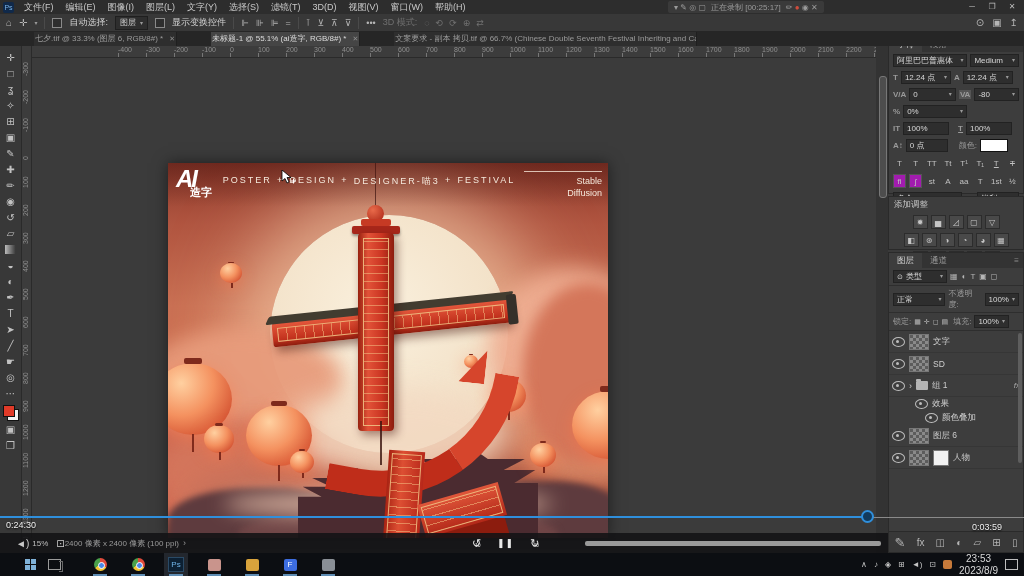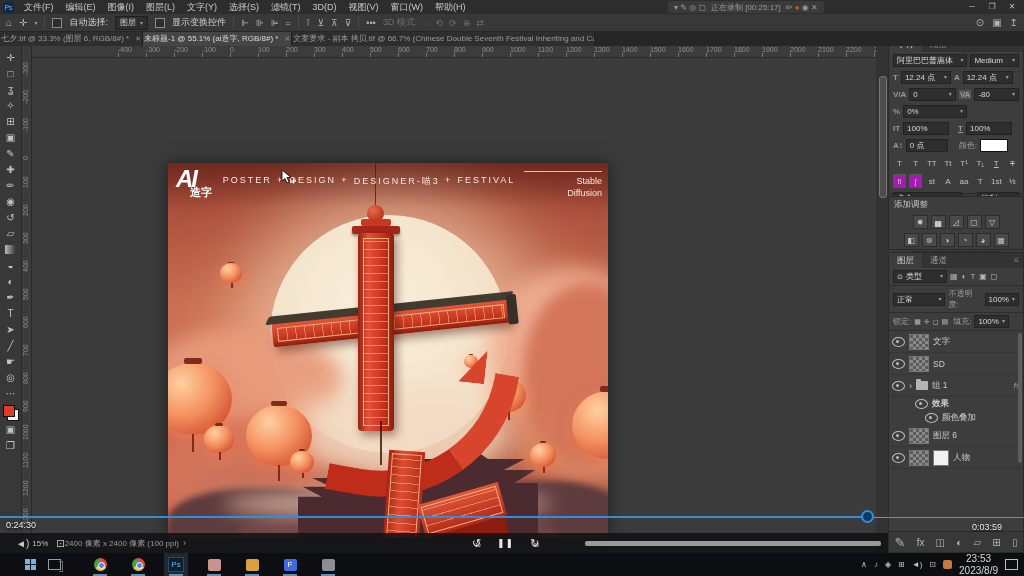--- a/index.html
+++ b/index.html
@@ -24,21 +24,21 @@
   .opt-sep{width:1px;height:12px;background:#4a4a4a;}
   .checkbox{width:8px;height:8px;border:1px solid #8a8a8a;background:#2e2e2e;display:inline-block;}
   .dropdown{background:#2e2e2e;border:1px solid #1f1f1f;padding:0 4px;height:12px;line-height:12px;
             color:#cfcfcf;font-size:8px;display:inline-flex;align-items:center;gap:4px;}
   .dd-arrow{font-size:6px;color:#9a9a9a;}
   .grayed{color:#6f6f6f;}
   #opt-right{position:absolute;right:6px;display:flex;gap:8px;align-items:center;}
   
   #tabbar{left:0;top:32px;width:1024px;height:14px;background:#262626;display:flex;z-index:88;}
   .doc-tab{height:14px;line-height:14px;padding:0 1px;font-size:8px;color:#9a9a9a;background:#2e2e2e;
-           border-right:1px solid #1f1f1f;white-space:nowrap;overflow:hidden;max-width:300px;display:flex;gap:6px;align-items:flex-start;}
+           border-right:1px solid #1f1f1f;white-space:nowrap;overflow:hidden;max-width:300px;display:flex;gap:6px;align-items:flex-start;margin-left:34px;}
   .doc-tab.active{background:#454545;color:#dcdcdc;}
   .tab-close{color:#8a8a8a;font-size:7px;}
   
   #hruler{left:22px;top:46px;width:854px;height:11px;background:#3c3c3c;border-bottom:1px solid #2a2a2a;overflow:hidden;z-index:5;}
   .hr-label{position:absolute;top:0;font-size:7px;color:#8f8f8f;}
   .hr-tick{position:absolute;bottom:0;width:1px;height:4px;background:#777;}
   #ruler-corner{left:22px;top:46px;width:9px;height:11px;background:#3c3c3c;border-right:1px solid #2a2a2a;z-index:6;}
   #vruler{left:22px;top:57px;width:9px;height:481px;background:#3c3c3c;border-right:1px solid #2a2a2a;overflow:hidden;z-index:5;}
   .vr-label{position:absolute;left:0;font-size:7px;color:#8f8f8f;transform:rotate(-90deg);transform-origin:4px 4px;white-space:nowrap;}
   
@@ -644,21 +644,21 @@
           <span class="thumb"></span>
           <span class="lname">SD</span>
         </div>
         <div class="lp-row">
           <span class="eye"></span>
           <span>›</span>
           <span class="folder-ico"></span>
           <span class="lname">组 1</span>
           <span class="fx-badge">fx</span>
         </div>
-        <div class="lp-row child" style="padding-left: 26px; font-weight: bold;">
+        <div class="lp-row child" style="padding-left: 26px;">
           <span class="eye"></span>
           <span class="lname">效果</span>
         </div>
         <div class="lp-row child" style="padding-left: 36px;">
           <span class="eye"></span>
           <span class="lname">颜色叠加</span>
         </div>
         <div class="lp-row">
           <span class="eye"></span>
           <span class="thumb"></span>

